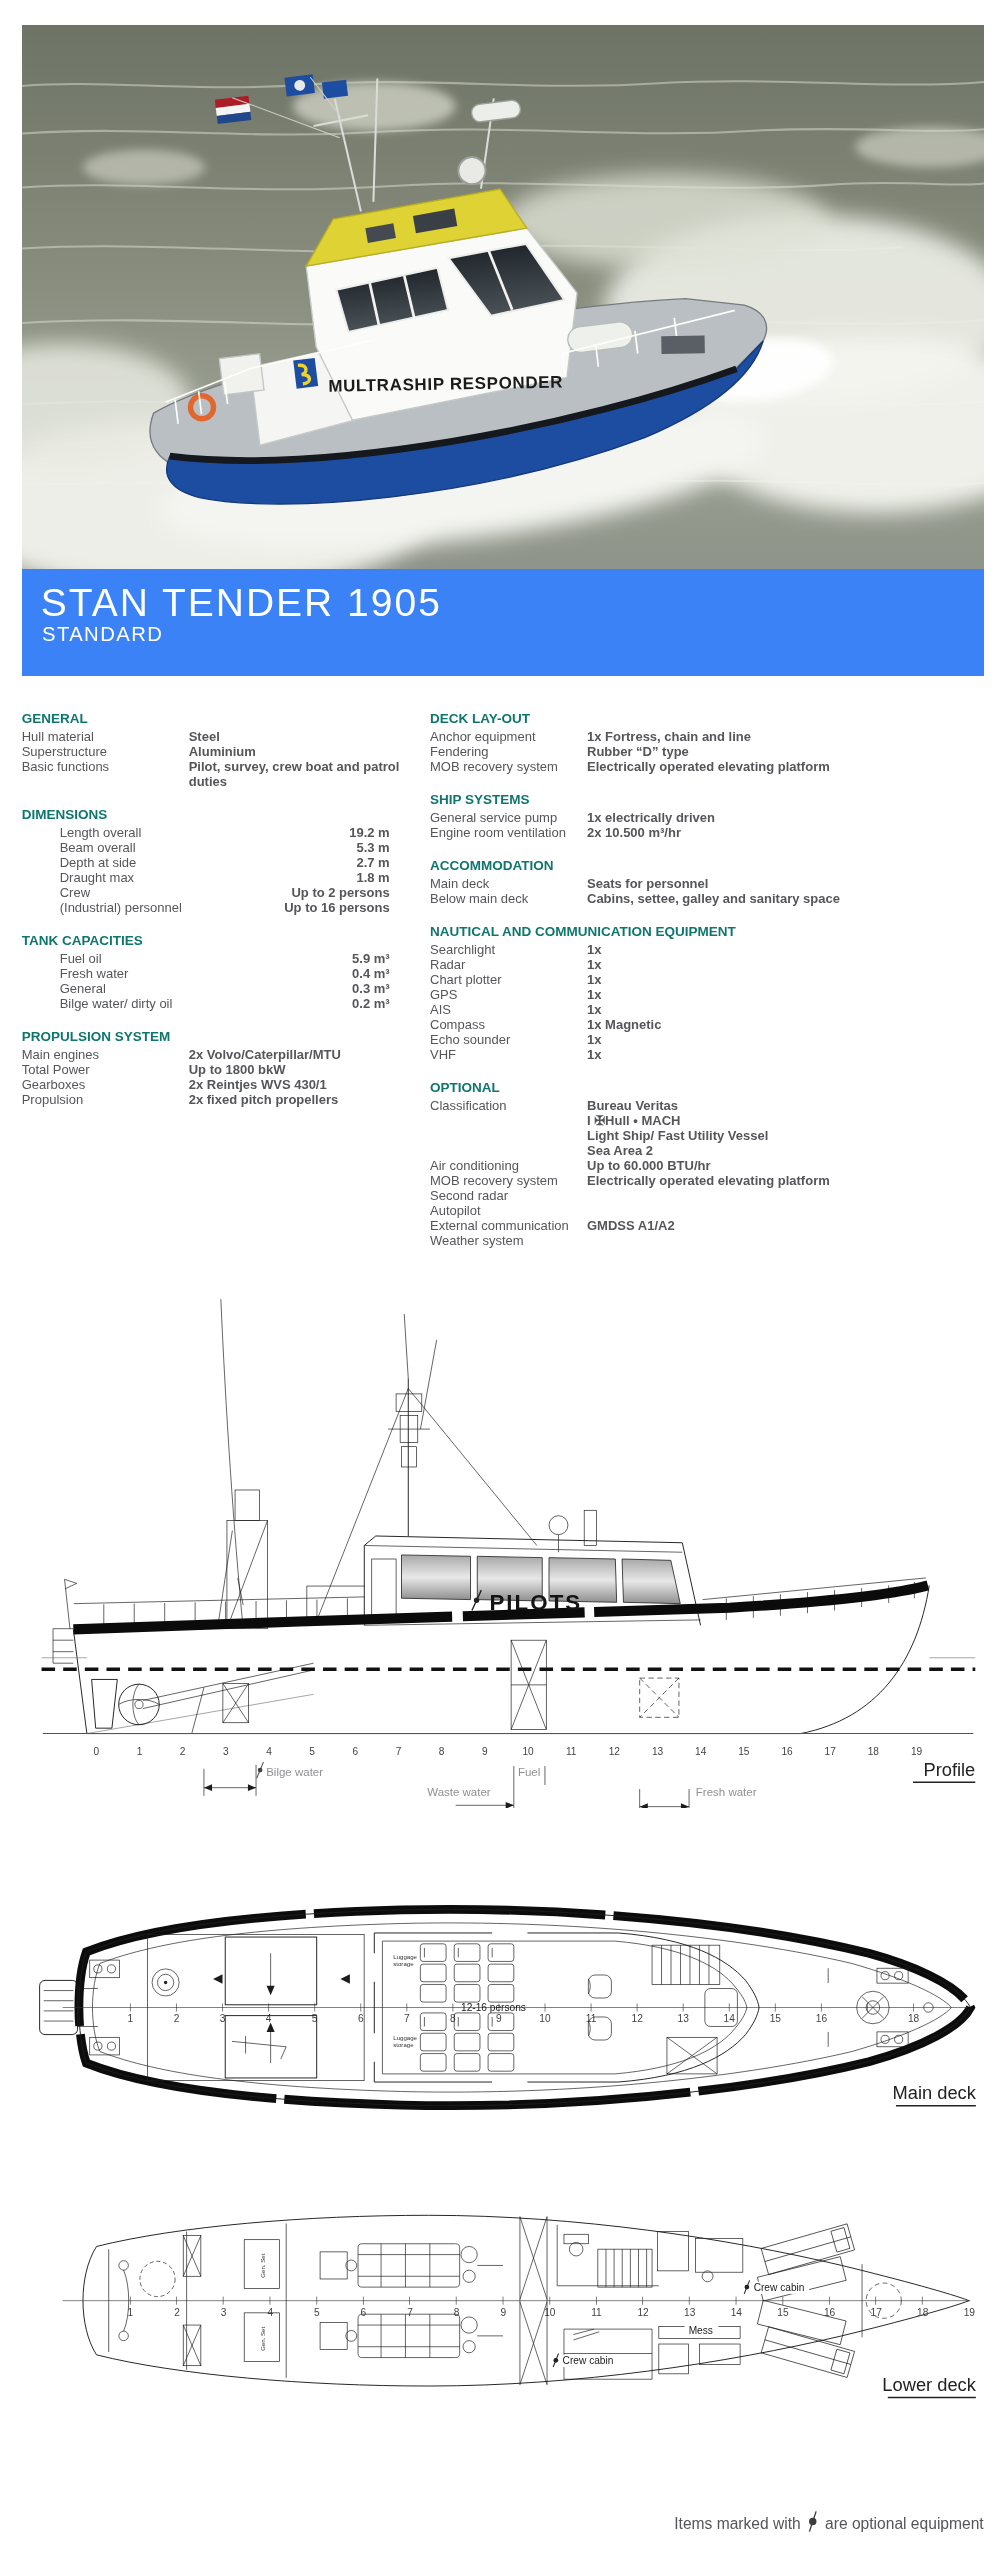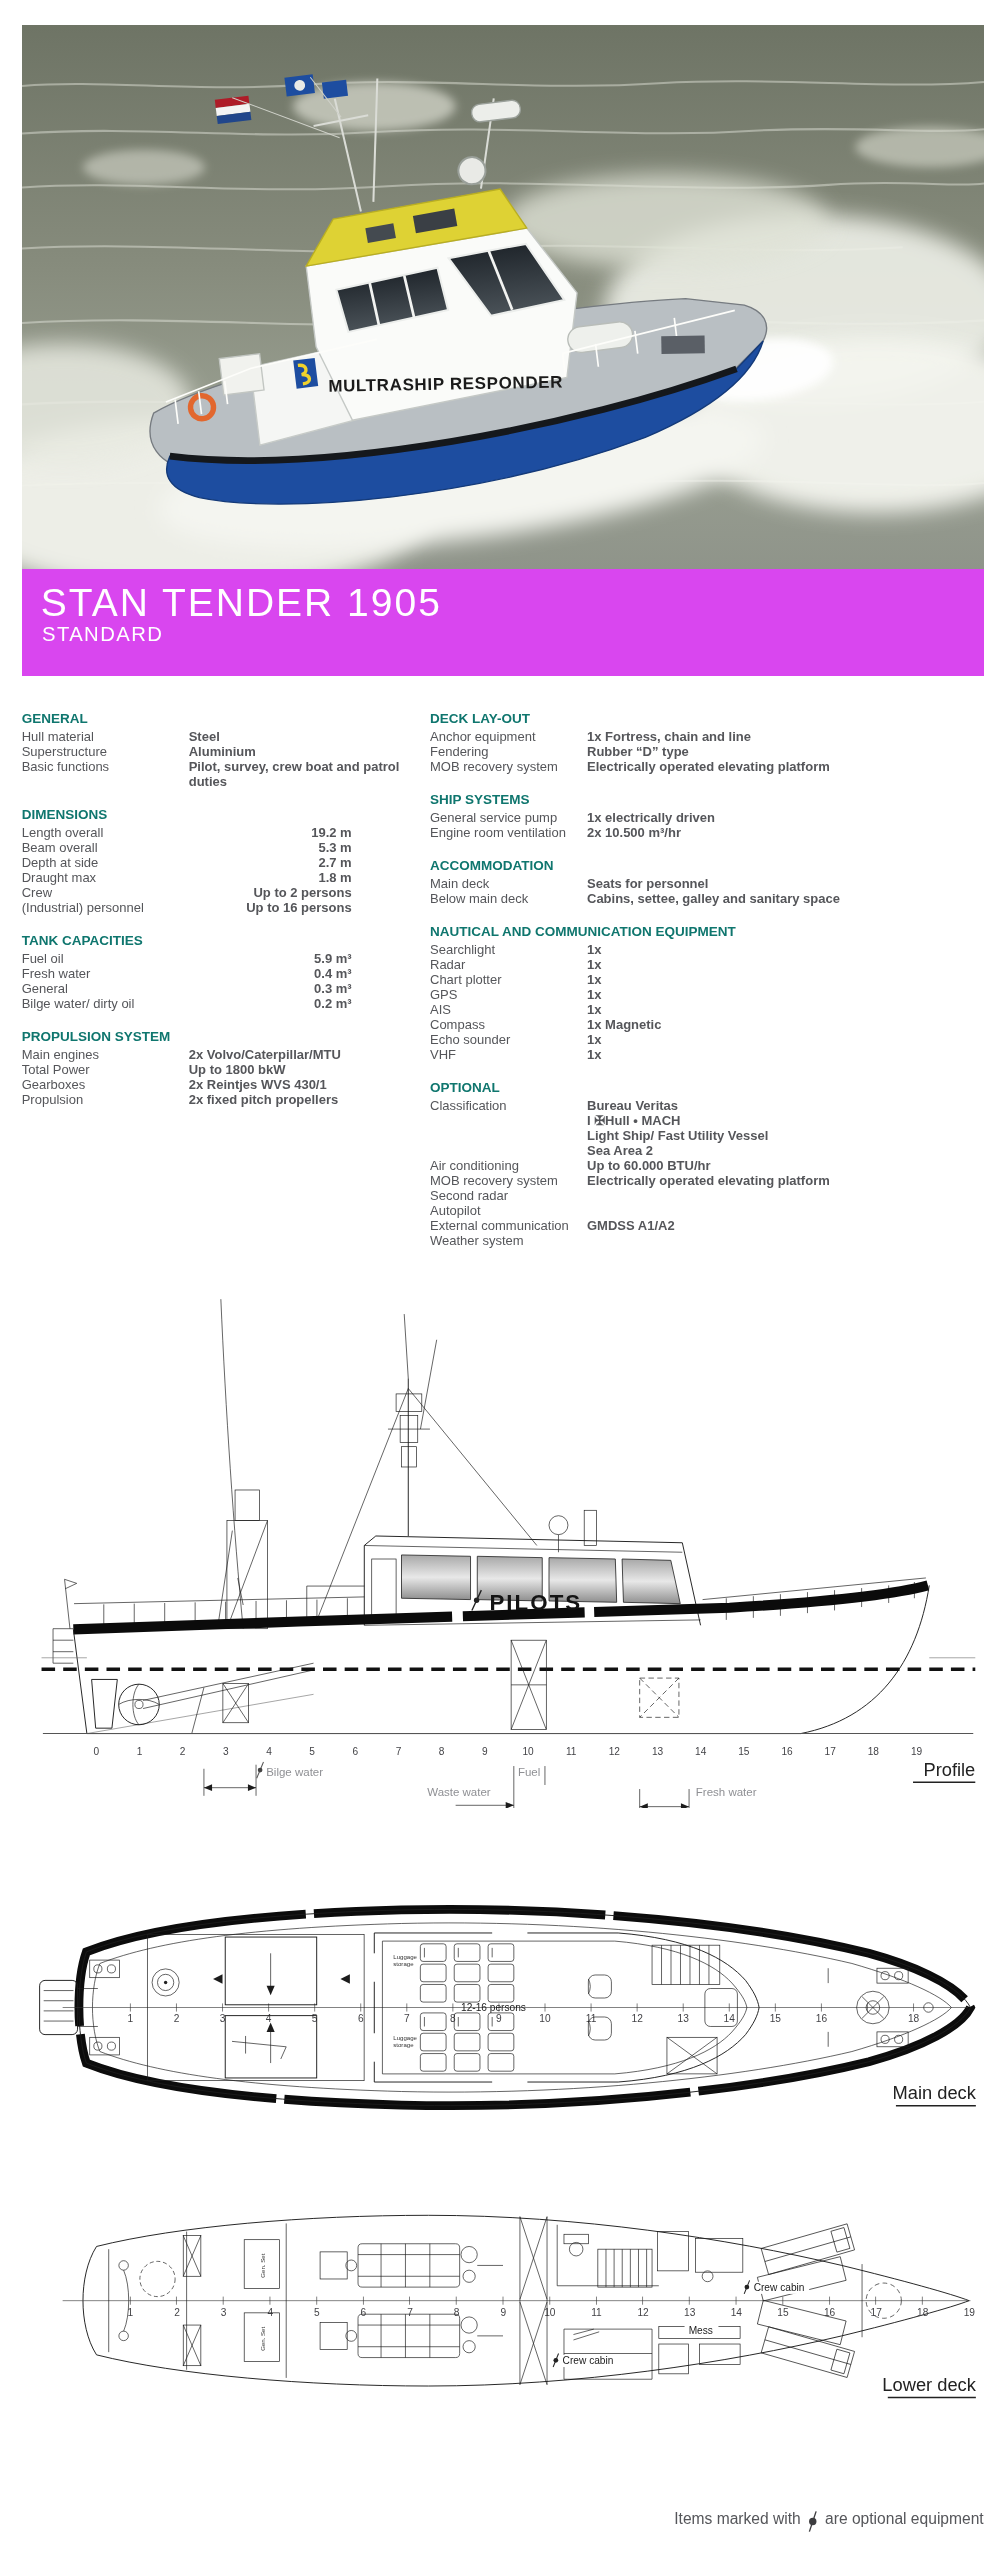--- a/index.html
+++ b/index.html
@@ -3,51 +3,51 @@
 <meta charset="utf-8">
 <style>
   html,body{margin:0;padding:0;background:#ffffff;}
   .page{position:relative;width:1004px;height:2576px;background:#fff;
         font-family:"Liberation Sans",sans-serif;overflow:hidden;}
 
   
   .photo{position:absolute;left:21.7px;top:25px;width:962px;height:544px;}
 
   
-  .banner{position:absolute;left:21.7px;top:569px;width:962px;height:107px;background:#d946ef;}
+  .banner{position:absolute;left:21.7px;top:569px;width:962px;height:107px;background:#3b82f6;}
   .banner .t{position:absolute;left:19px;top:12.2px;font-size:39px;letter-spacing:2px;color:#fff;white-space:nowrap;}
   .banner .s{position:absolute;left:20.3px;top:54px;font-size:20.3px;letter-spacing:1.4px;color:#fff;white-space:nowrap;}
 
   
   .specs-left {position:absolute;left:21.7px; top:710px;width:406px;}
   .specs-right{position:absolute;left:430px;top:710px;width:555px;}
   .sec{margin:0 0 17px 0;}
   .sec h3{margin:0 0 2px 0;font-size:13.5px;line-height:17px;font-weight:bold;color:#0f766e;}
-  .row{display:flex;font-size:13px;line-height:15px;color:#55565a;}
+  .row{display:flex;font-size:13px;line-height:15px;color:#55565a;justify-content:center;}
   .lbl{flex:0 0 167px;}
   .specs-right .lbl{flex:0 0 157px;}
   .val{flex:1 1 auto;font-weight:bold;}
   .sec.num .val{flex:0 0 163px;text-align:right;}
 
   
   .profile  {position:absolute;left:21.7px;top:1287px;}
   .maindeck {position:absolute;left:21.7px;top:1872px;}
   .lowerdeck{position:absolute;left:21.7px;top:2184px;}
   svg text{font-family:"Liberation Sans",sans-serif;}
   .ln{stroke:#1c1c1c;fill:none;stroke-width:1.4;}
   .ln2{stroke:#1c1c1c;fill:none;stroke-width:1;}
   .lt{stroke:#6c6c6c;fill:none;stroke-width:0.9;}
   .stnum{font-size:15px;fill:#434347;text-anchor:middle;}
   .dimtxt{font-size:17px;fill:#8f9094;}
   .dwlabel{font-size:27px;fill:#222;text-anchor:end;}
   .tiny{font-size:9px;fill:#333;}
   .anno{font-size:15px;fill:#222;}
 
   
-  .footer{position:absolute;right:20.3px;top:2510px;display:flex;align-items:flex-start;gap:5.4px;
+  .footer{position:absolute;right:20.3px;top:2510px;display:flex;align-items:flex-end;gap:5.4px;
           font-size:15.6px;color:#55565a;white-space:nowrap;}
 </style>
 </head>
 <body>
 
 <div class="page">
 
   <svg class="photo" viewBox="0 0 1420 803" preserveAspectRatio="none">
     <defs>
       <linearGradient id="sea" x1="0" y1="0" x2="0" y2="1">

